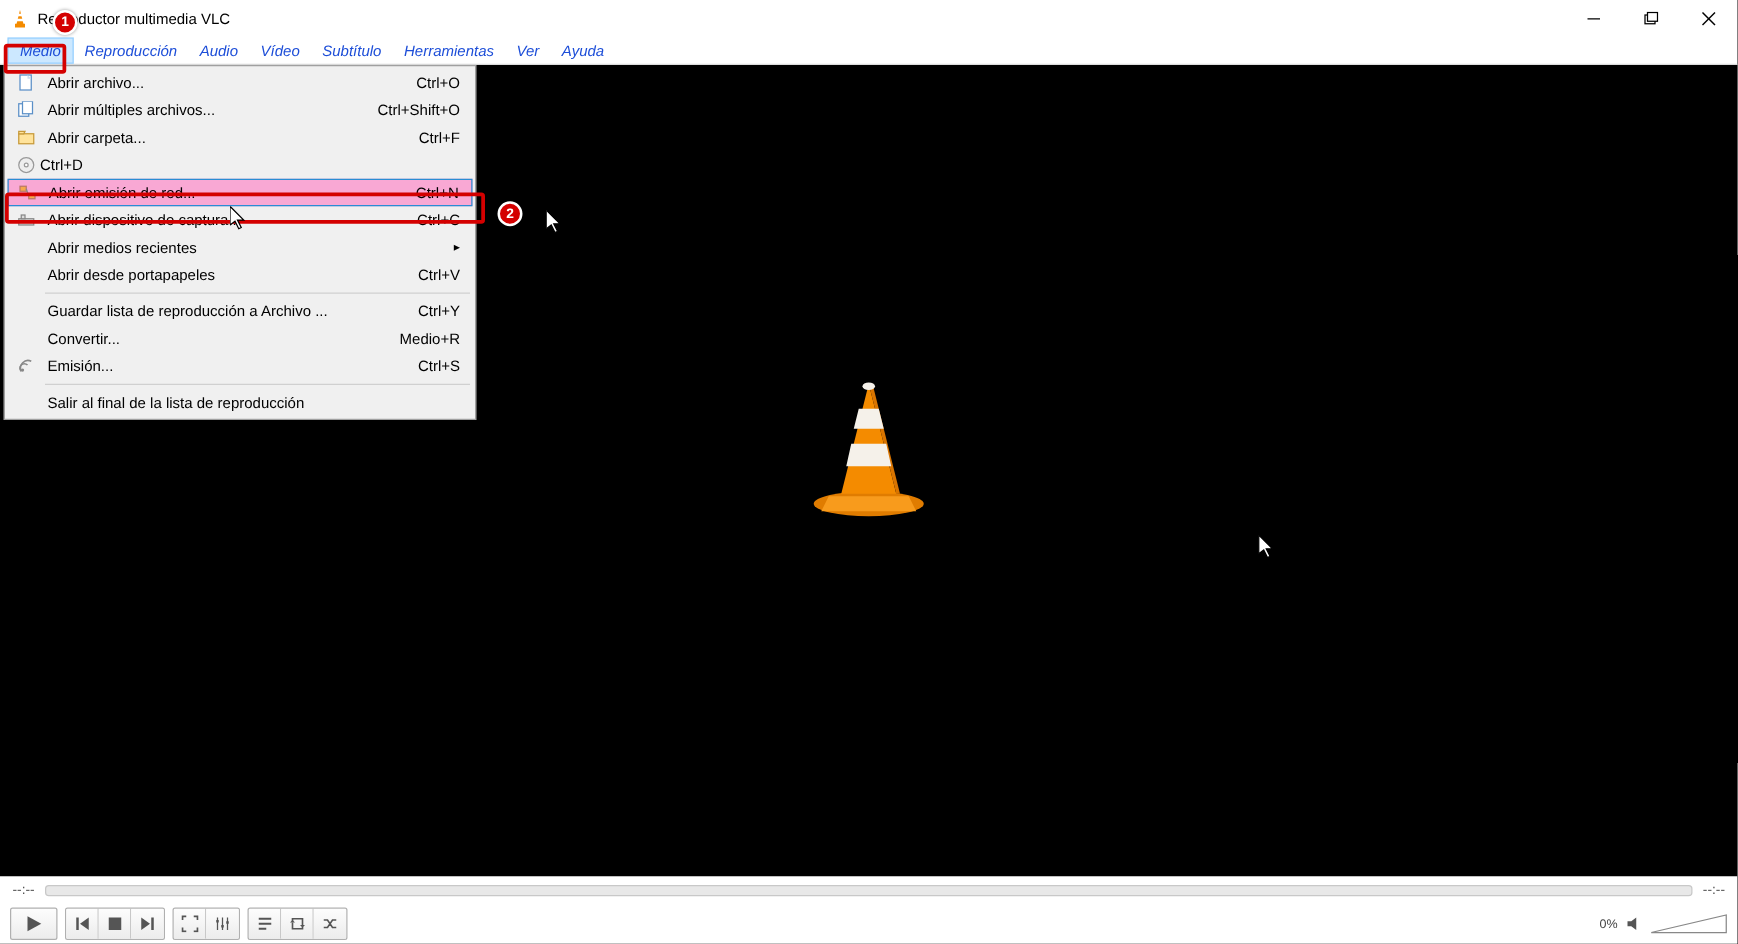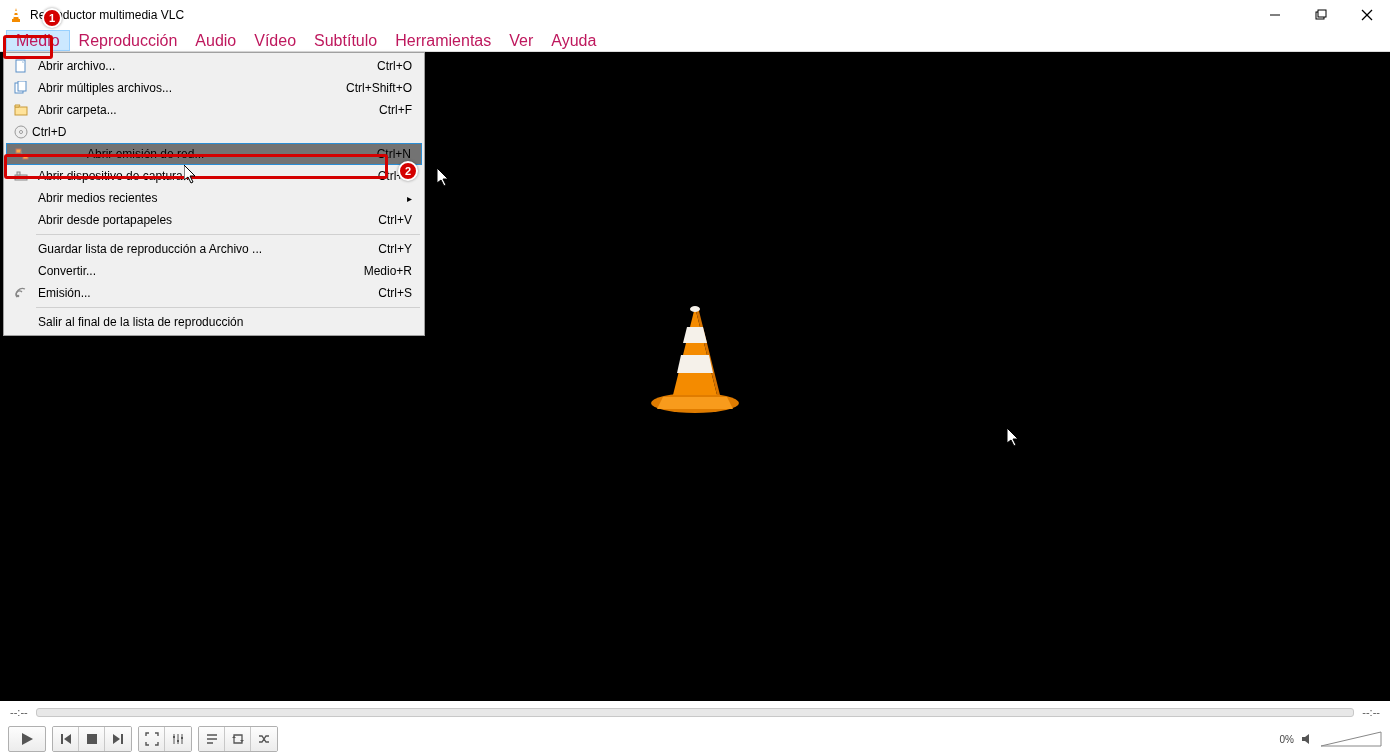--- a/index.html
+++ b/index.html
@@ -38,24 +38,25 @@
   }
   .menubar {
     height: 22px;
     display: flex;
     align-items: stretch;
     padding-left: 6px;
     border-bottom: 1px solid #dcdcdc;
   }
   .menubar .menu-item {
     padding: 3px 9px;
-    font-size: 16px;
-    color: #be185d;
-    display: flex;
-    align-items: center;
+    font-size: 12px;
+    color: #1d4ed8;
+    display: flex;
+    align-items: center;
+    font-style: italic;
   }
   .menubar .menu-item.active {
     background: #cce8ff;
     border: 1px solid #99d1ff;
   }
   .video-area {
     background: #000;
     height: 649px;
     position: relative;
     display: flex;
@@ -65,21 +66,21 @@
   .vlc-cone {
     position: relative;
     width: 120px;
     height: 120px;
     margin-top: -40px;
   }
   .dropdown {
     position: absolute;
     left: 3px;
     top: 52px;
-    width: 422px;
+    width: 378px;
     background: #f0f0f0;
     border: 1px solid #a0a0a0;
     box-shadow: 2px 2px 4px rgba(0,0,0,0.3);
     z-index: 100;
     padding: 2px;
   }
   .dropdown .row {
     height: 22px;
     display: flex;
     align-items: center;
@@ -96,23 +97,22 @@
   .dropdown .row .label {
     flex: 1;
     font-size: 12px;
     padding-left: 6px;
   }
   .dropdown .row .shortcut {
     font-size: 12px;
     text-align: center;
   }
   .dropdown .row.highlighted {
-    background: #737373;
+    background: #f9a8d4;
     border: 1px solid #2a8dd4;
-    gap: 48px;
   }
   .dropdown .sep {
     height: 1px;
     background: #d0d0d0;
     margin: 3px 2px 3px 30px;
   }
   .submenu-arrow {
     position: absolute;
     right: 10px;
     font-size: 10px;

